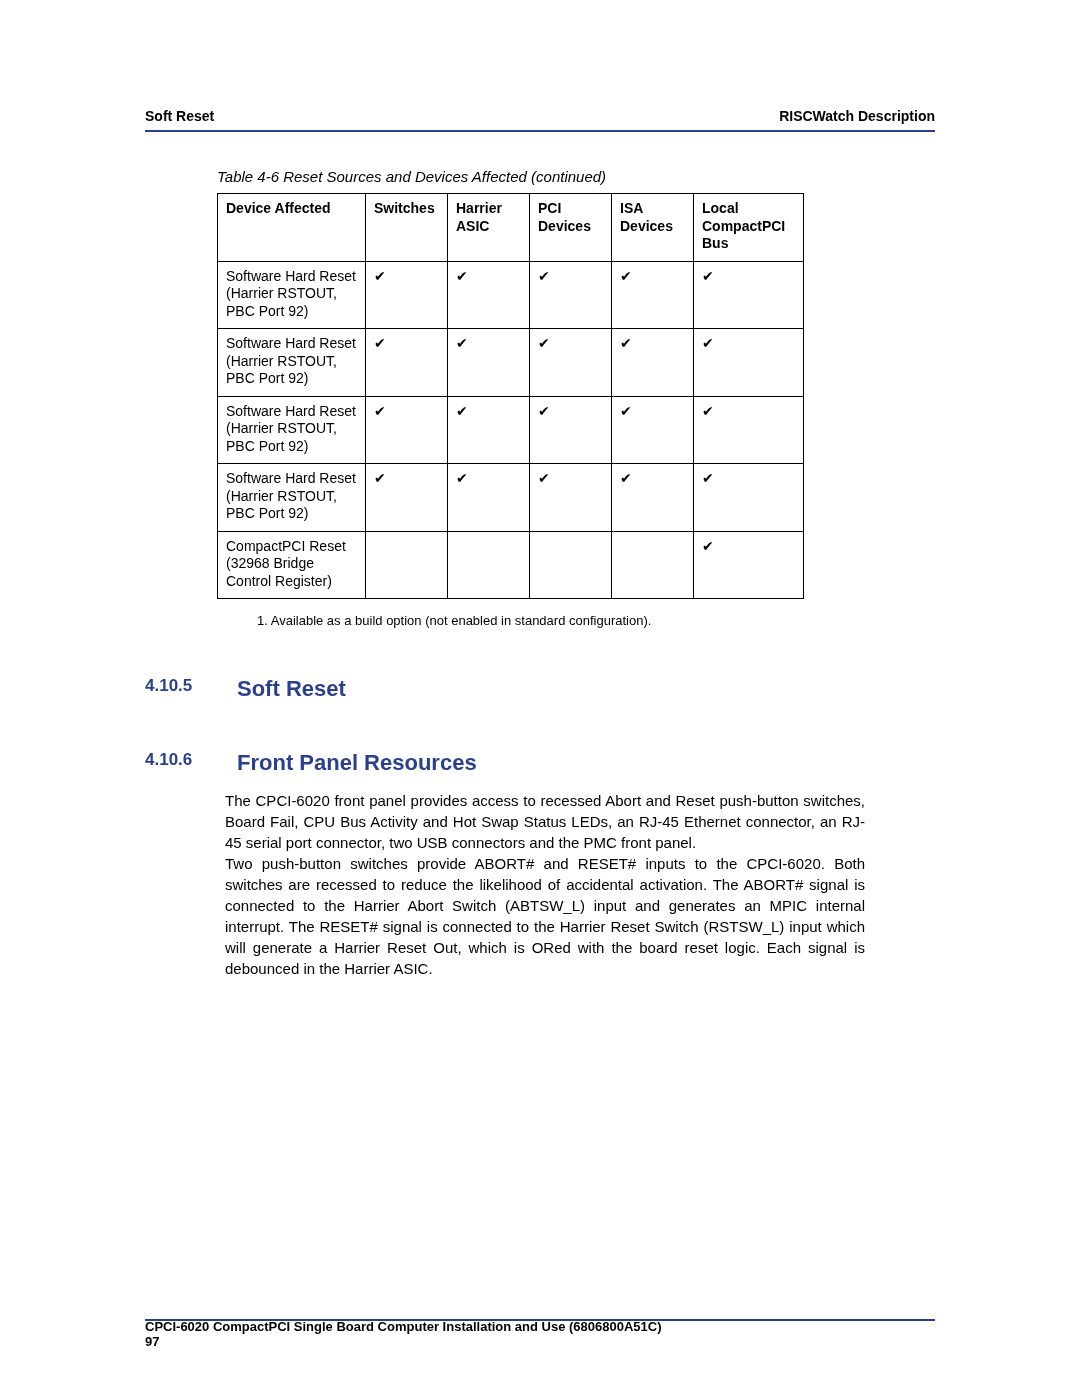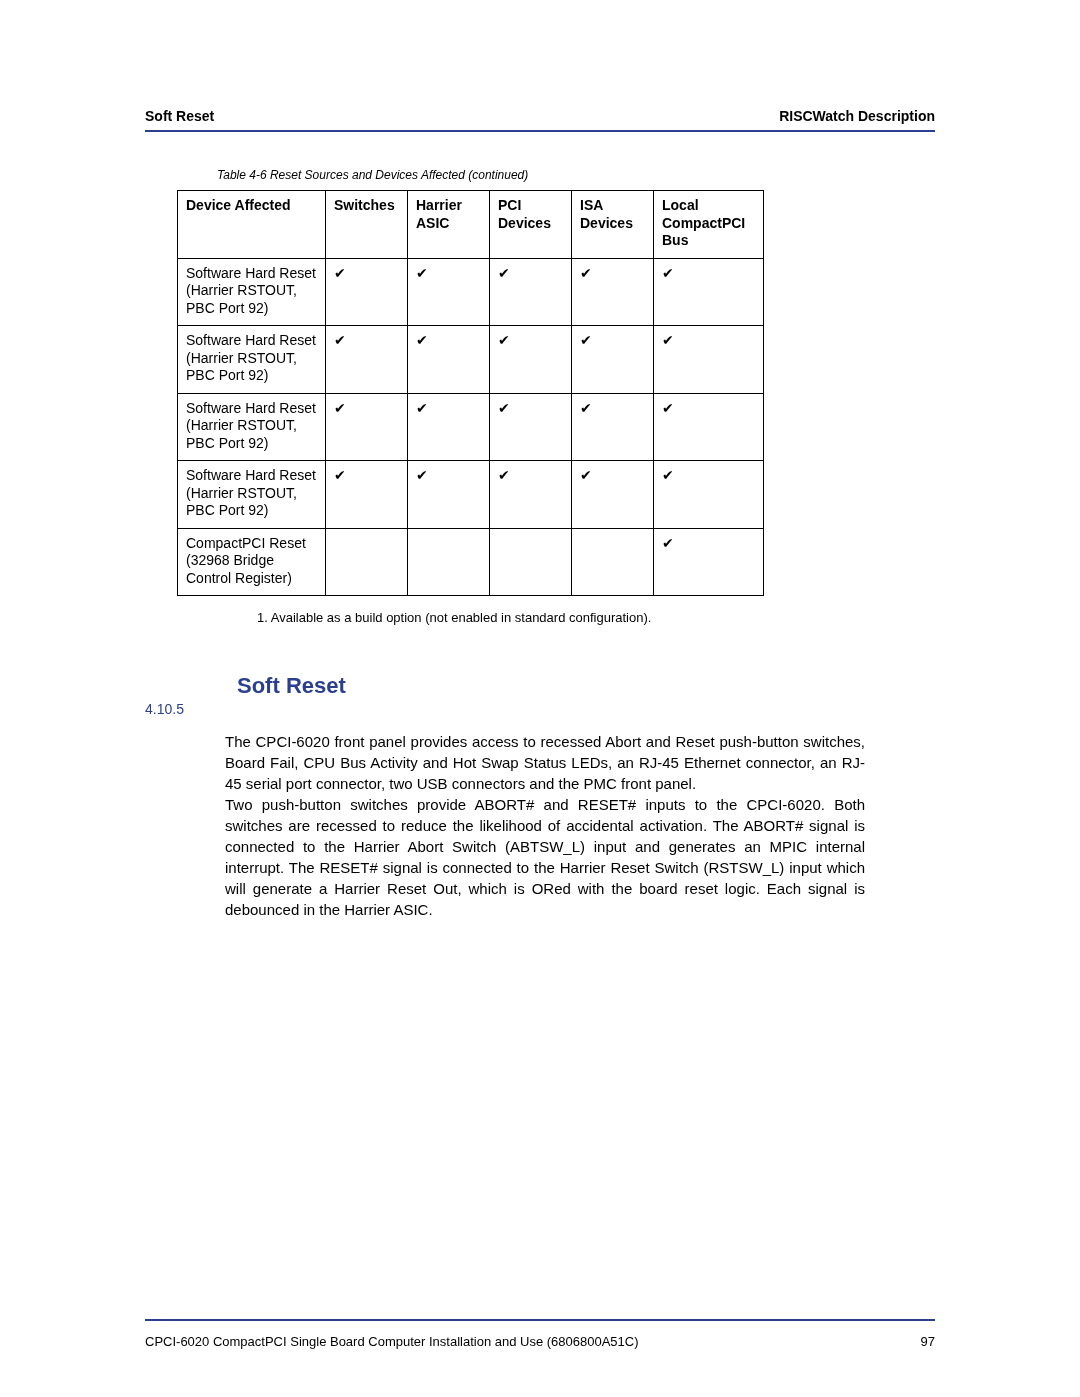--- a/index.html
+++ b/index.html
@@ -22,26 +22,26 @@
     font-size: 14px;
     font-weight: bold;
     font-family: Arial, Helvetica, sans-serif;
   }
   .hdr-rule {
     border-bottom: 2px solid #2a3f8f;
     margin-top: 6px;
   }
   .table-caption {
     font-style: italic;
-    font-size: 12px;
+    font-size: 15px;
     margin: 36px 0 8px 72px;
   }
   table.reset {
     border-collapse: collapse;
-    margin-left: 32px;
+    margin-left: 72px;
     width: 543px;
     table-layout: fixed;
     padding-left: 24px;
   }
   table.reset th, table.reset td {
     border: 1px solid #000;
     font-size: 14px;
     text-align: left;
     vertical-align: top;
     padding: 6px 8px 8px 8px;
@@ -58,24 +58,23 @@
     margin: 14px 0 0 112px;
   }
   .sec-heading {
     display: flex;
     gap: 28px;
     margin-top: 48px;
     margin-bottom: 14px;
   }
   .sec-num {
     color: #2a3f8f;
-    font-size: 14px;
-    font-weight: normal;
+    font-size: 17px;
+    font-weight: bold;
     min-width: 64px;
-    margin-top: 28px;
   }
   .sec-title {
     color: #2a3f8f;
     font-size: 22px;
     font-weight: bold;
   }
   .body-text {
     margin-left: 80px;
     font-size: 15px;
     line-height: 1.4;
@@ -90,21 +89,22 @@
     bottom: 76px;
   }
   .footer {
     position: absolute;
     left: 145px;
     right: 145px;
     bottom: 48px;
     display: flex;
     justify-content: space-between;
     font-size: 13px;
-    font-weight: normal;
+    font-weight: bold;
+    flex-direction: column;
   }
 </style>
 </head>
 <body>
 
 <div class="page">
 
   <div class="hdr">
     <span>Soft Reset</span>
     <span>RISCWatch Description</span>
@@ -176,20 +176,24 @@
     </tbody>
   </table>
 
   <div class="footnote">1. Available as a build option (not enabled in standard configuration).</div>
 
   <div class="sec-heading">
     <span class="sec-num">4.10.5</span>
     <span class="sec-title">Soft Reset</span>
   </div>
 
+  <div class="sec-heading">
+    <span class="sec-num">4.10.6</span>
+    <span class="sec-title">Front Panel Resources</span>
+  </div>
   <div class="body-text">The CPCI-6020 front panel provides access to recessed Abort and Reset push-button switches, Board Fail, CPU Bus Activity and Hot Swap Status LEDs, an RJ-45 Ethernet connector, an RJ-45 serial port connector, two USB connectors and the PMC front panel.</div>
 
   <div class="body-text">Two push-button switches provide ABORT# and RESET# inputs to the CPCI-6020. Both switches are recessed to reduce the likelihood of accidental activation. The ABORT# signal is connected to the Harrier Abort Switch (ABTSW_L) input and generates an MPIC internal interrupt. The RESET# signal is connected to the Harrier Reset Switch (RSTSW_L) input which will generate a Harrier Reset Out, which is ORed with the board reset logic. Each signal is debounced in the Harrier ASIC.</div>
 
   <div class="footer-rule"></div>
   <div class="footer">
     <span>CPCI-6020 CompactPCI Single Board Computer Installation and Use (6806800A51C)</span>
     <span>97</span>
   </div>
 

